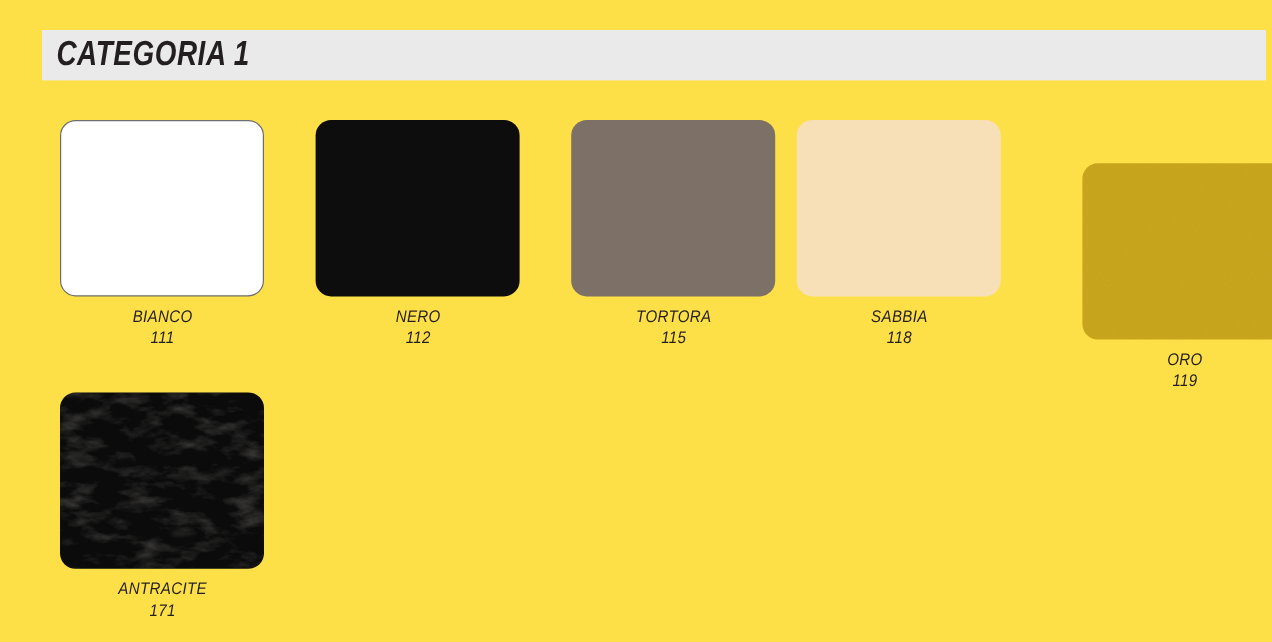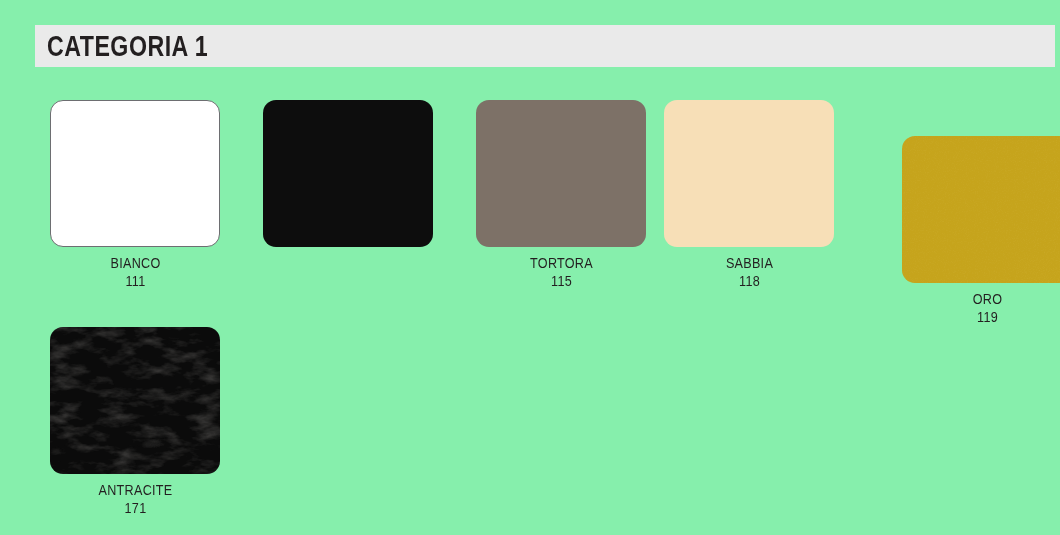--- a/index.html
+++ b/index.html
@@ -101,36 +101,40 @@
   .tex-overlay {
     position: absolute;
     inset: 0;
     pointer-events: none;
   }
   .tex-overlay svg { display: block; width: 100%; height: 100%; }
 </style>
 </head>
 <body>
 
-<div id="page" style="background: #86efac;">
+<div id="page" style="background: #fde047; font-style: italic;">
 
   <div class="header-band" style="background: rgb(234, 234, 234);">
     <div class="header-title" style="color: rgb(35, 31, 32);">CATEGORIA 1</div>
   </div>
 
   <div class="swatch-grid" id="swatch-grid">
       <div class="swatch-cell" style="left: 38px; top: 100px;">
         <div class="swatch-chip outlined" style="background: rgb(255, 255, 255); border-color: rgb(109, 110, 113);"></div>
         <div class="swatch-label">
           <span class="name">BIANCO</span>
           <span class="code">111</span>
         </div>
       </div>
       <div class="swatch-cell" style="left: 251px; top: 100px;">
         <div class="swatch-chip" style="background: rgb(13, 13, 13);"></div>
+        <div class="swatch-label">
+          <span class="name">NERO</span>
+          <span class="code">112</span>
+        </div>
       </div>
       <div class="swatch-cell" style="left: 464px; top: 100px;">
         <div class="swatch-chip" style="background: rgb(125, 113, 103);"></div>
         <div class="swatch-label">
           <span class="name">TORTORA</span>
           <span class="code">115</span>
         </div>
       </div>
       <div class="swatch-cell" style="left: 652px; top: 100px;">
         <div class="swatch-chip" style="background: rgb(247, 223, 183);"></div>

